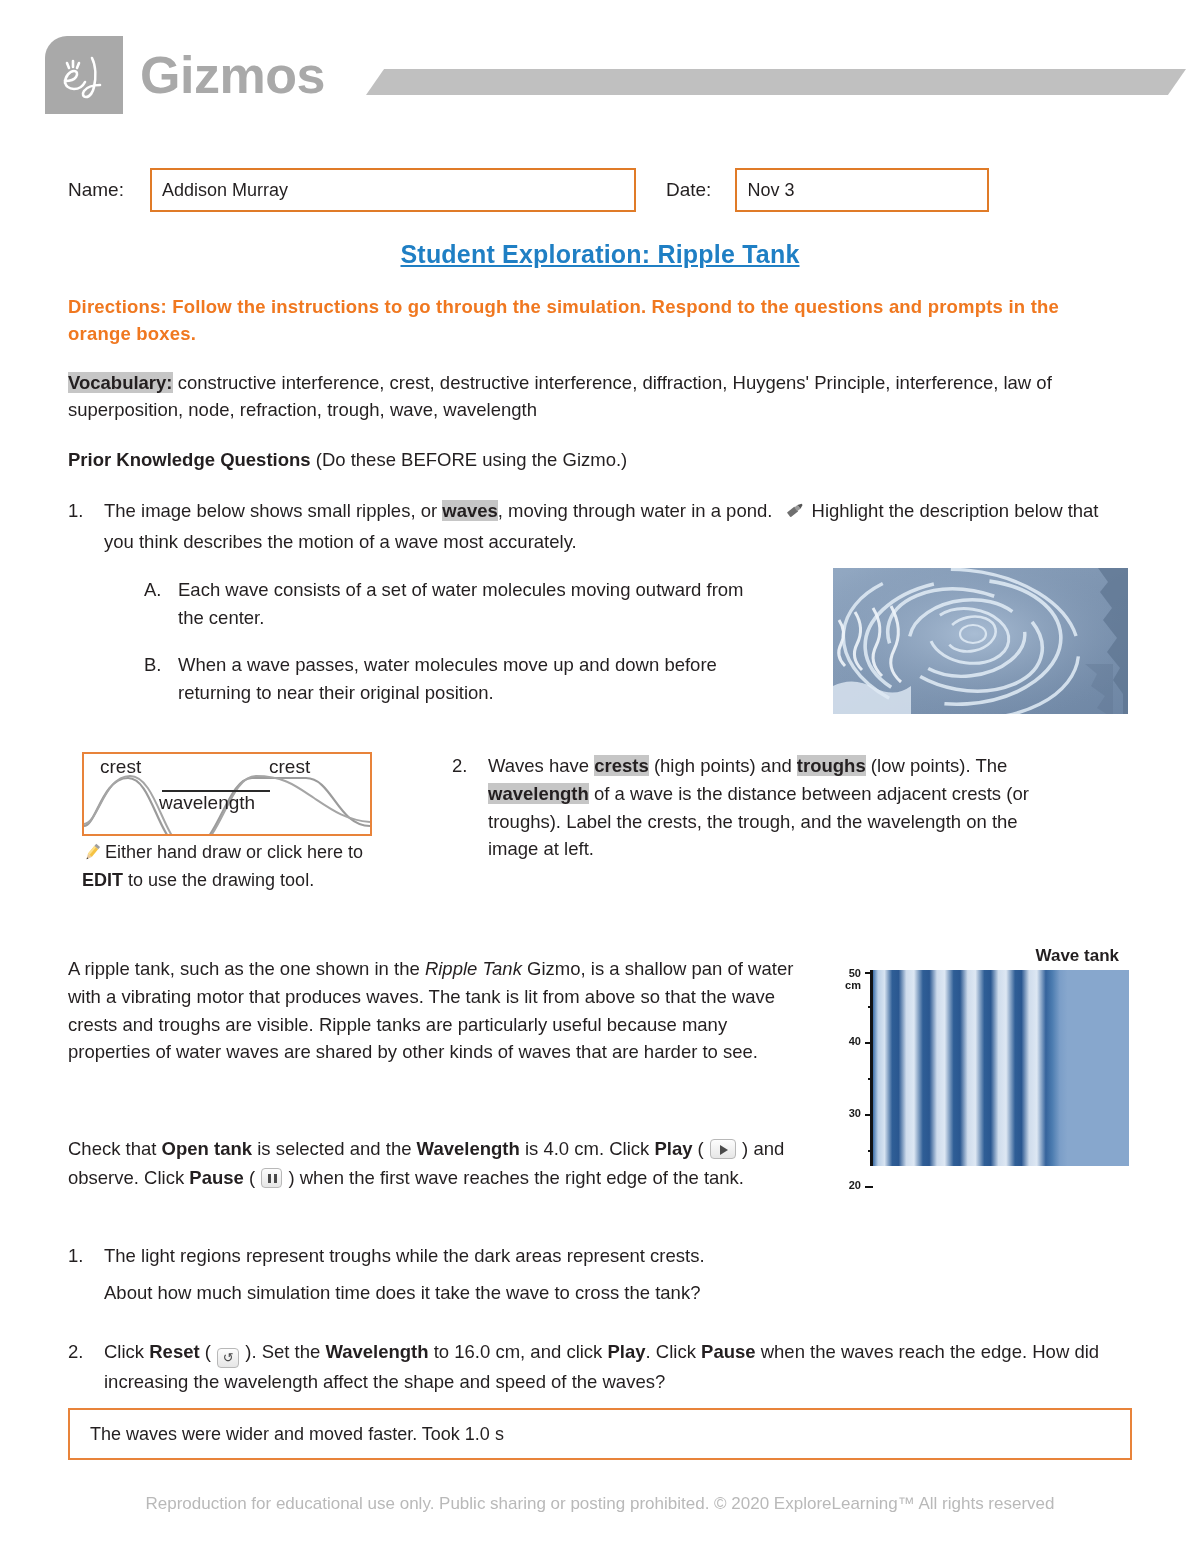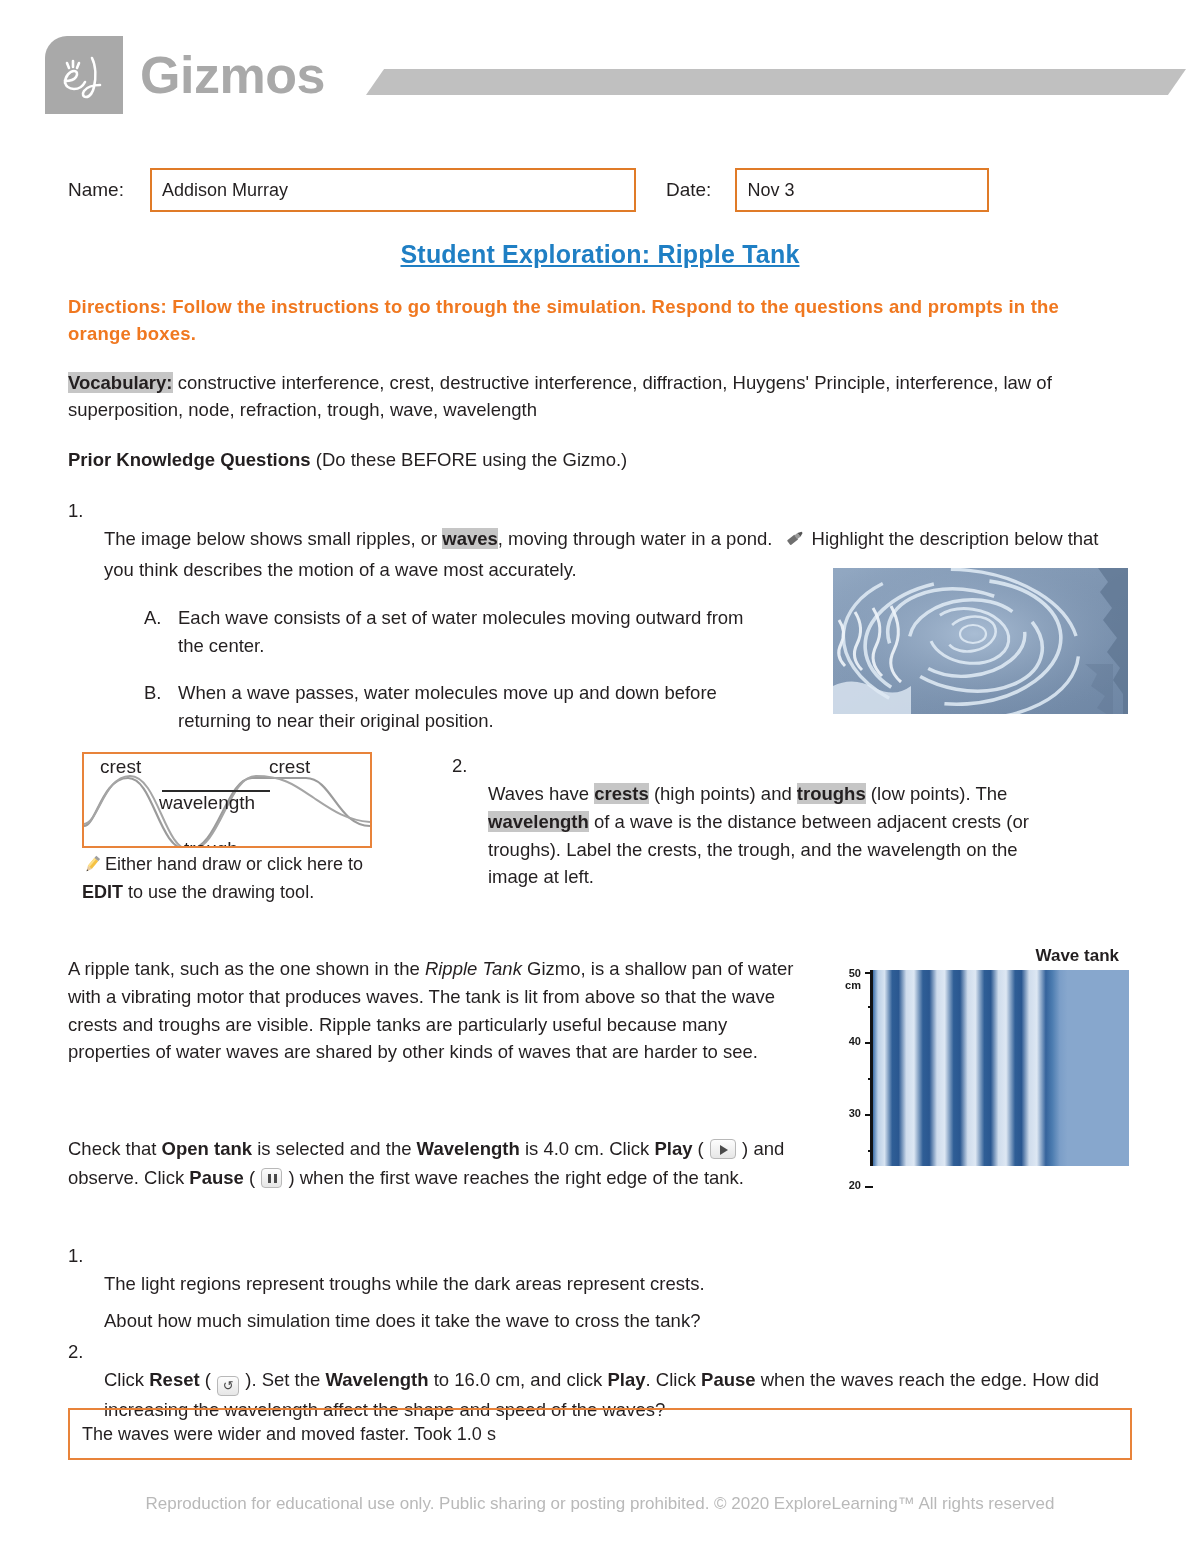--- a/index.html
+++ b/index.html
@@ -121,21 +121,21 @@
     display: flex;
     margin-top: 26px;
     font-size: 18.5px;
     line-height: 1.5;
   }
   .qnum {
     width: 36px;
     flex: 0 0 36px;
     text-align: left;
   }
-  .qbody { flex: 1; margin-top: 28px; }
+  .qbody { flex: 1; }
 
   .choices {
     margin-top: 20px;
     padding-left: 76px;
   }
   .choice {
     display: flex;
     font-size: 18.5px;
     line-height: 1.5;
     margin-bottom: 20px;
@@ -160,21 +160,21 @@
   }
 
   
   .wavefig-wrap {
     position: absolute;
     left: 82px; top: 752px;
     width: 290px;
   }
   .wavefig {
     border: 2px solid #e8833a;
-    height: 96px;
+    height: 84px;
     position: relative;
     background: #fff;
     overflow: hidden;
     padding-left: 32px;
   }
   .wavefig .lab {
     position: absolute;
     font-size: 19px;
     color: #231f20;
     font-family: "Liberation Sans", sans-serif;
@@ -364,21 +364,21 @@
     line-height: 1.5;
   }
   .ansbox-lg {
     position: absolute;
     left: 68px; top: 1408px;
     width: 1064px;
     height: 52px;
     border: 2px solid #e8833a;
     display: flex;
     align-items: center;
-    padding: 0 12px;
+    padding: 0 20px;
     font-size: 18px;
   }
 
   .footer {
     position: absolute;
     left: 0; top: 1494px;
     width: 1200px;
     text-align: center;
     font-size: 17px;
     color: #b9b9b9;

